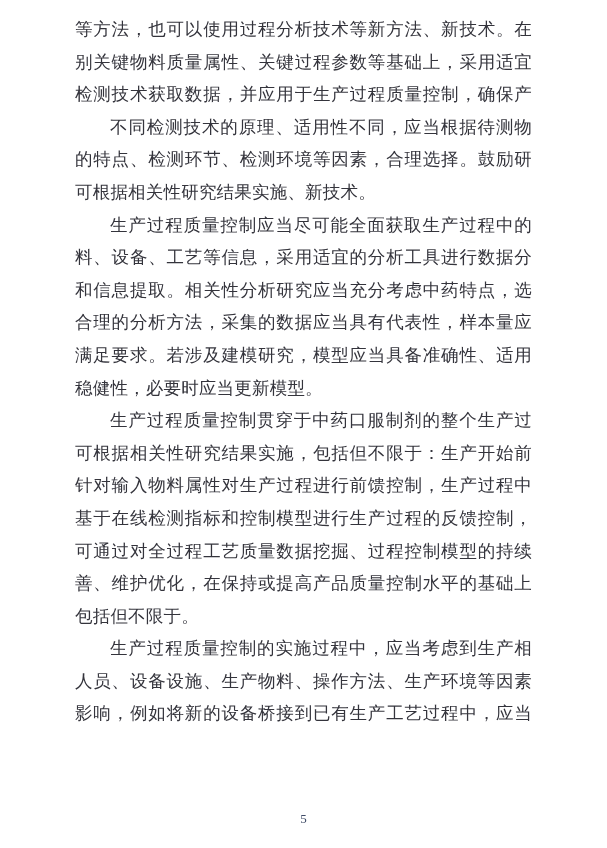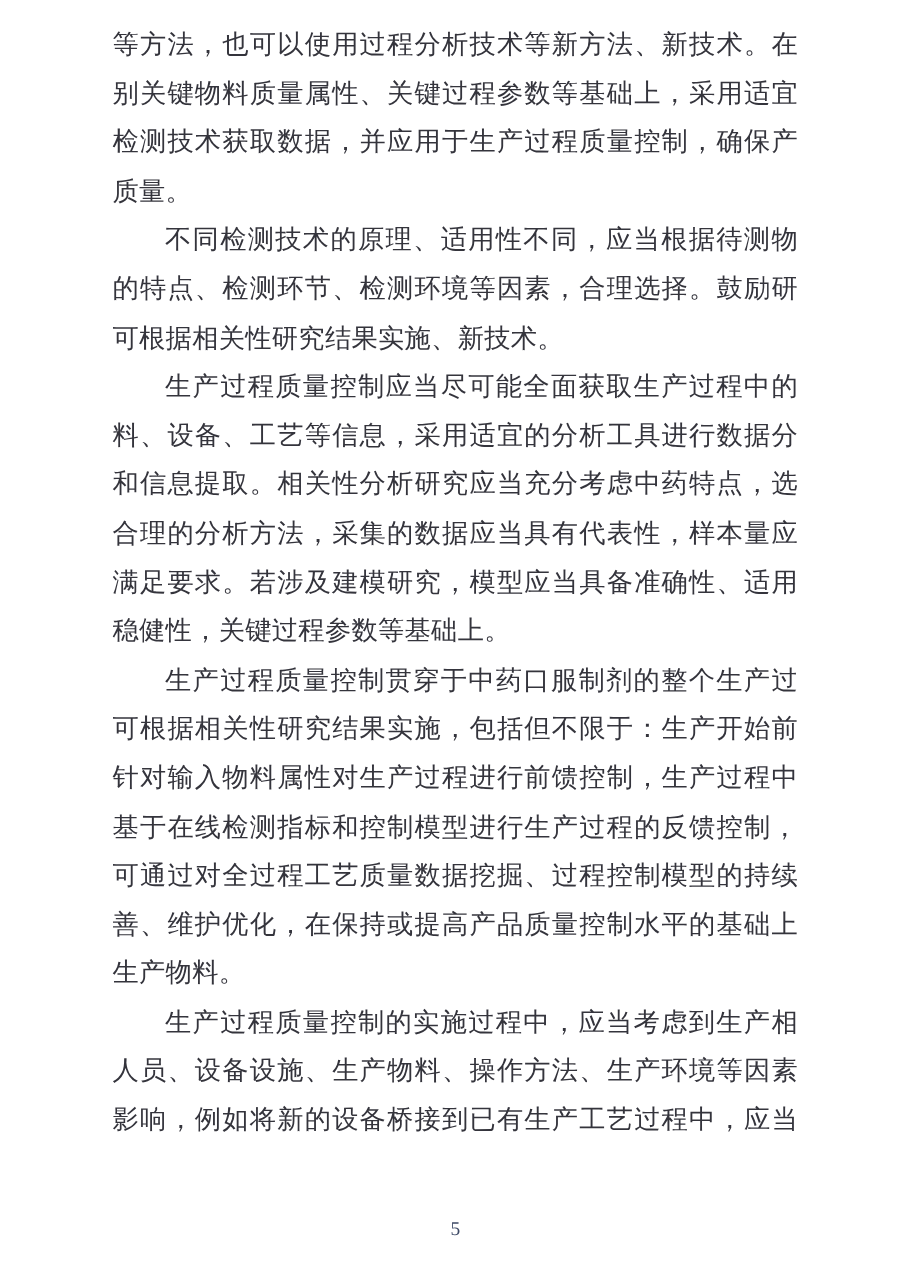--- a/index.html
+++ b/index.html
@@ -50,35 +50,34 @@
   }
 </style>
 </head>
 <body>
 
 <div class="page">
   <div class="text-block">
       <div class="line">等方法，也可以使用过程分析技术等新方法、新技术。在识</div>
       <div class="line">别关键物料质量属性、关键过程参数等基础上，采用适宜的</div>
       <div class="line">检测技术获取数据，并应用于生产过程质量控制，确保产品</div>
-      <div class="line last">质量。</div>
       <div class="line indent">不同检测技术的原理、适用性不同，应当根据待测物质</div>
       <div class="line">的特点、检测环节、检测环境等因素，合理选择。鼓励研究</div>
       <div class="line last">可根据相关性研究结果实施、新技术。</div>
       <div class="line indent">生产过程质量控制应当尽可能全面获取生产过程中的物</div>
       <div class="line">料、设备、工艺等信息，采用适宜的分析工具进行数据分析</div>
       <div class="line">和信息提取。相关性分析研究应当充分考虑中药特点，选择</div>
       <div class="line">合理的分析方法，采集的数据应当具有代表性，样本量应当</div>
       <div class="line">满足要求。若涉及建模研究，模型应当具备准确性、适用性、</div>
-      <div class="line last">稳健性，关键过程参数等基础上。</div>
+      <div class="line last">稳健性，必要时应当更新模型。</div>
       <div class="line indent">生产过程质量控制贯穿于中药口服制剂的整个生产过程，</div>
       <div class="line">可根据相关性研究结果实施，包括但不限于：生产开始前可</div>
       <div class="line">针对输入物料属性对生产过程进行前馈控制，生产过程中可</div>
       <div class="line">基于在线检测指标和控制模型进行生产过程的反馈控制，并</div>
       <div class="line">可通过对全过程工艺质量数据挖掘、过程控制模型的持续完</div>
       <div class="line">善、维护优化，在保持或提高产品质量控制水平的基础上改</div>
-      <div class="line last">生产物料。</div>
+      <div class="line last">包括但不限于。</div>
       <div class="line indent">生产过程质量控制的实施过程中，应当考虑到生产相关</div>
       <div class="line">人员、设备设施、生产物料、操作方法、生产环境等因素的</div>
       <div class="line">影响，例如将新的设备桥接到已有生产工艺过程中，应当关</div>
     </div>
   <div class="page-number">5</div>
 </div>
 
 </body></html>

